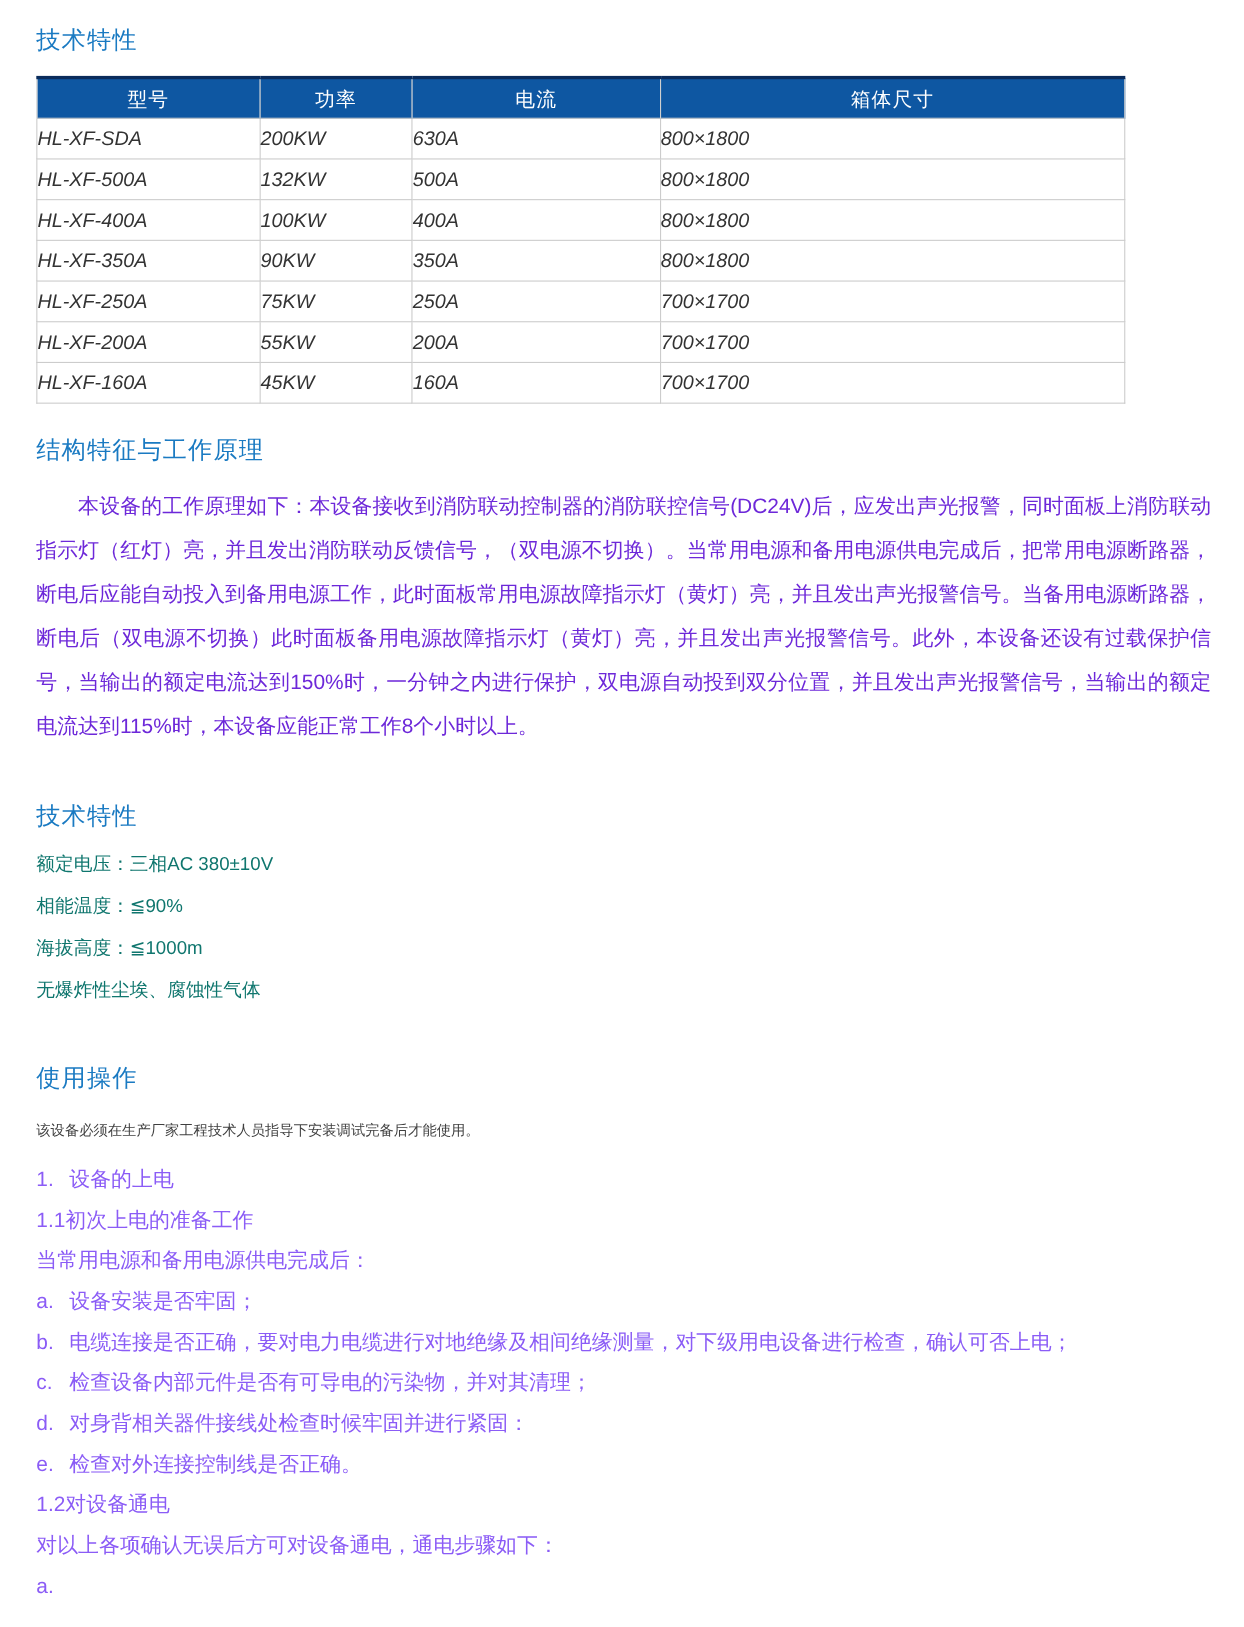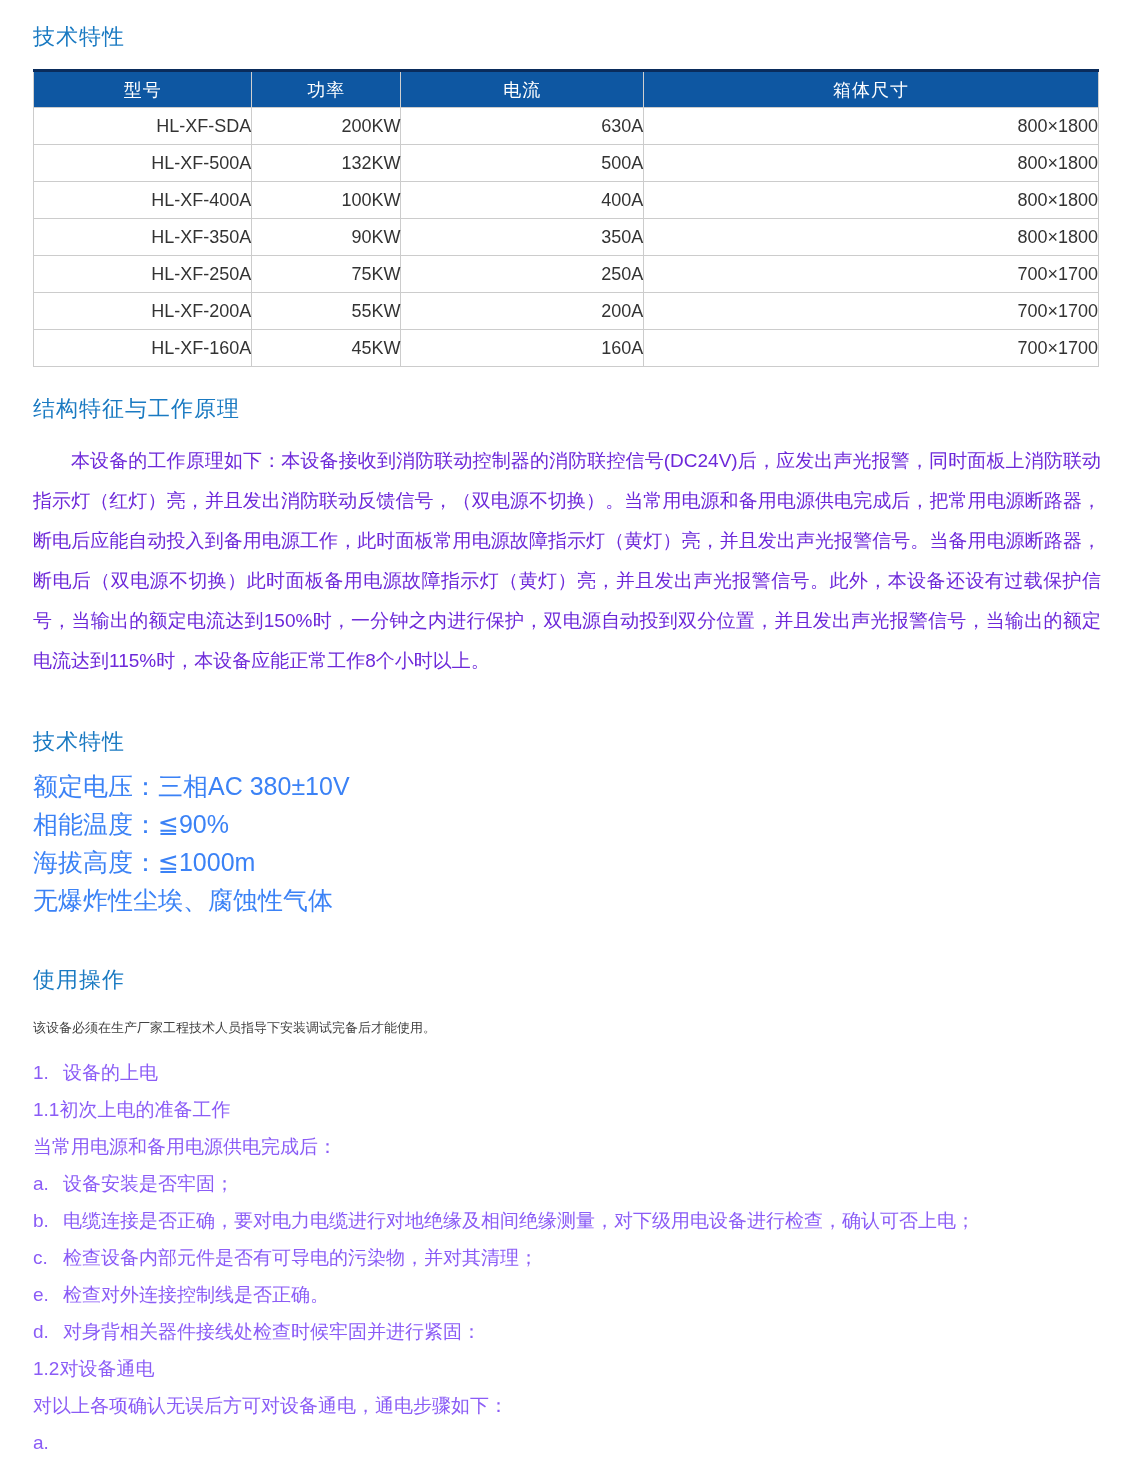--- a/index.html
+++ b/index.html
@@ -16,63 +16,64 @@
   .section-title {
     color: #1a7ac2;
     font-size: 22px;
     font-weight: 400;
     letter-spacing: 1px;
   }
   .title-top { margin-bottom: 17px; }
 
   
   table.spec-table {
-    width: 1066px;
+    width: 990px;
     border-collapse: collapse;
     table-layout: fixed;
     font-size: 18px;
     color: #333333;
   }
   table.spec-table th {
     background: #0e57a2;
     color: #ffffff;
     font-weight: normal;
     font-size: 18px;
     height: 37px;
     border-top: 3px solid #0a2c5c;
     border-right: 1px solid #cfcfcf;
     border-left: 1px solid #cfcfcf;
     letter-spacing: 1px;
   }
   table.spec-table td {
     height: 37px;
-    text-align: right;
+    text-align: left;
     border: 1px solid #cccccc;
     background: #ffffff;
+    font-style: italic;
   }
 
   
   .title-structure { margin-top: 27px; }
   .principle-para {
     margin-top: 17px;
     width: 1068px;
     font-size: 19px;
     line-height: 40px;
     text-align: justify;
     text-indent: 2em;
     color: #6d28d9;
   }
 
   
   .title-tech2 { margin-top: 46px; }
   .spec-list { margin-top: 10px; }
   .spec-line {
-    font-size: 25px;
+    font-size: 17px;
     line-height: 38px;
-    color: #3b82f6;
+    color: #0f766e;
   }
 
   
   .title-usage { margin-top: 46px; }
   .usage-intro {
     margin-top: 14px;
     font-size: 13px;
     line-height: 38px;
   }
   .usage-lines { margin-top: 6px; }
@@ -182,26 +183,26 @@
     <div class="u-line">
       <span class="marker">a.</span><span>设备安装是否牢固；</span>
     </div>
     <div class="u-line">
       <span class="marker">b.</span><span>电缆连接是否正确，要对电力电缆进行对地绝缘及相间绝缘测量，对下级用电设备进行检查，确认可否上电；</span>
     </div>
     <div class="u-line">
       <span class="marker">c.</span><span>检查设备内部元件是否有可导电的污染物，并对其清理；</span>
     </div>
     <div class="u-line">
+      <span class="marker">d.</span><span>对身背相关器件接线处检查时候牢固并进行紧固：</span>
+    </div>
+    <div class="u-line">
       <span class="marker">e.</span><span>检查对外连接控制线是否正确。</span>
     </div>
     <div class="u-line">
-      <span class="marker">d.</span><span>对身背相关器件接线处检查时候牢固并进行紧固：</span>
-    </div>
-    <div class="u-line">
       <span>1.2对设备通电</span>
     </div>
     <div class="u-line">
       <span>对以上各项确认无误后方可对设备通电，通电步骤如下：</span>
     </div>
     <div class="u-line">
       <span class="marker">a.</span>
     </div>
   </div>
 

